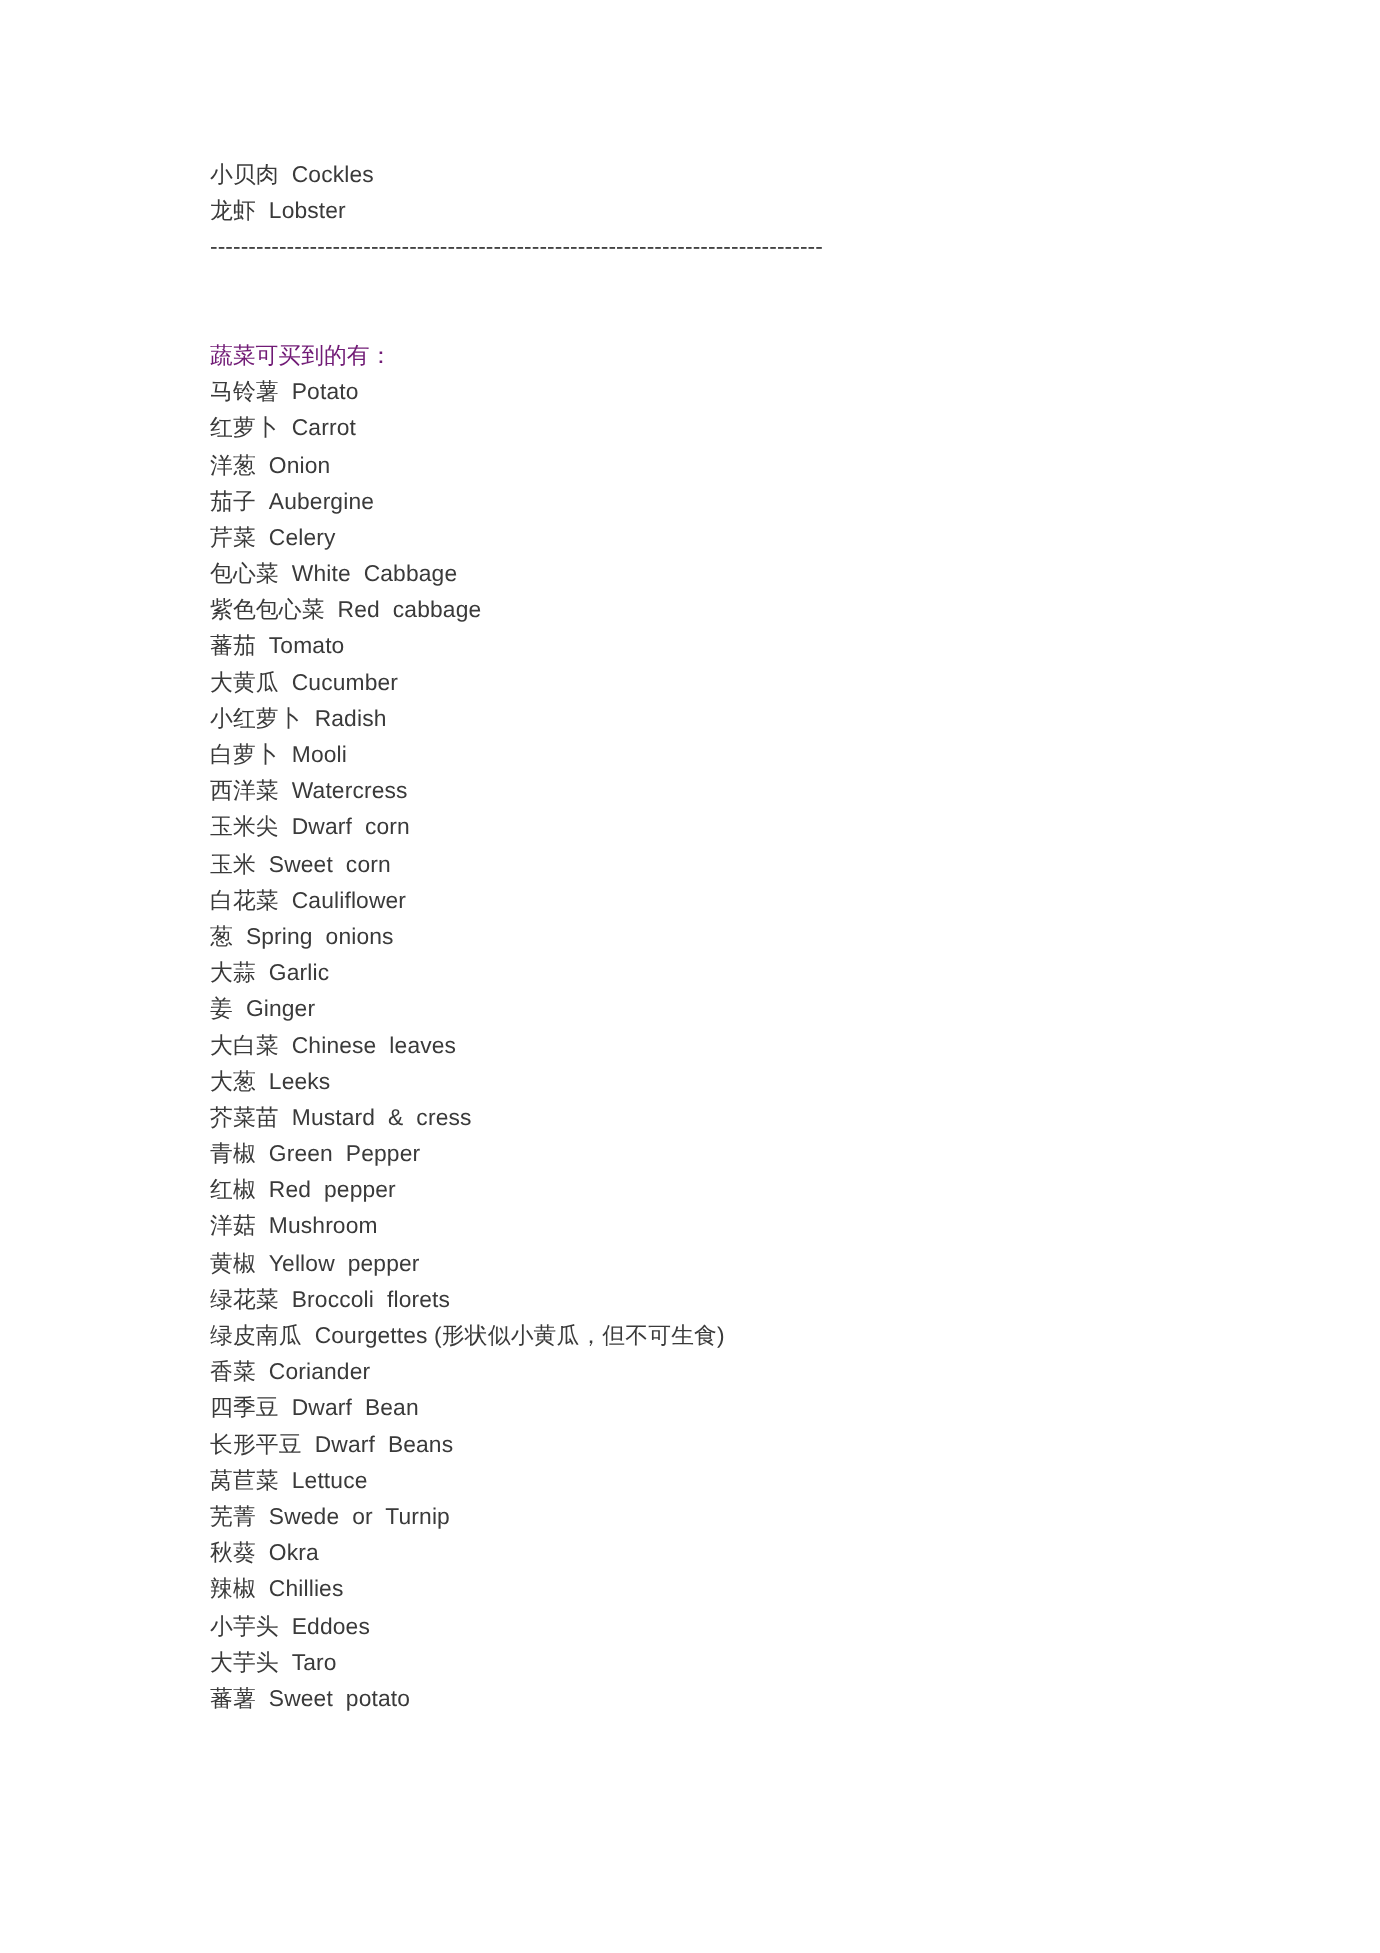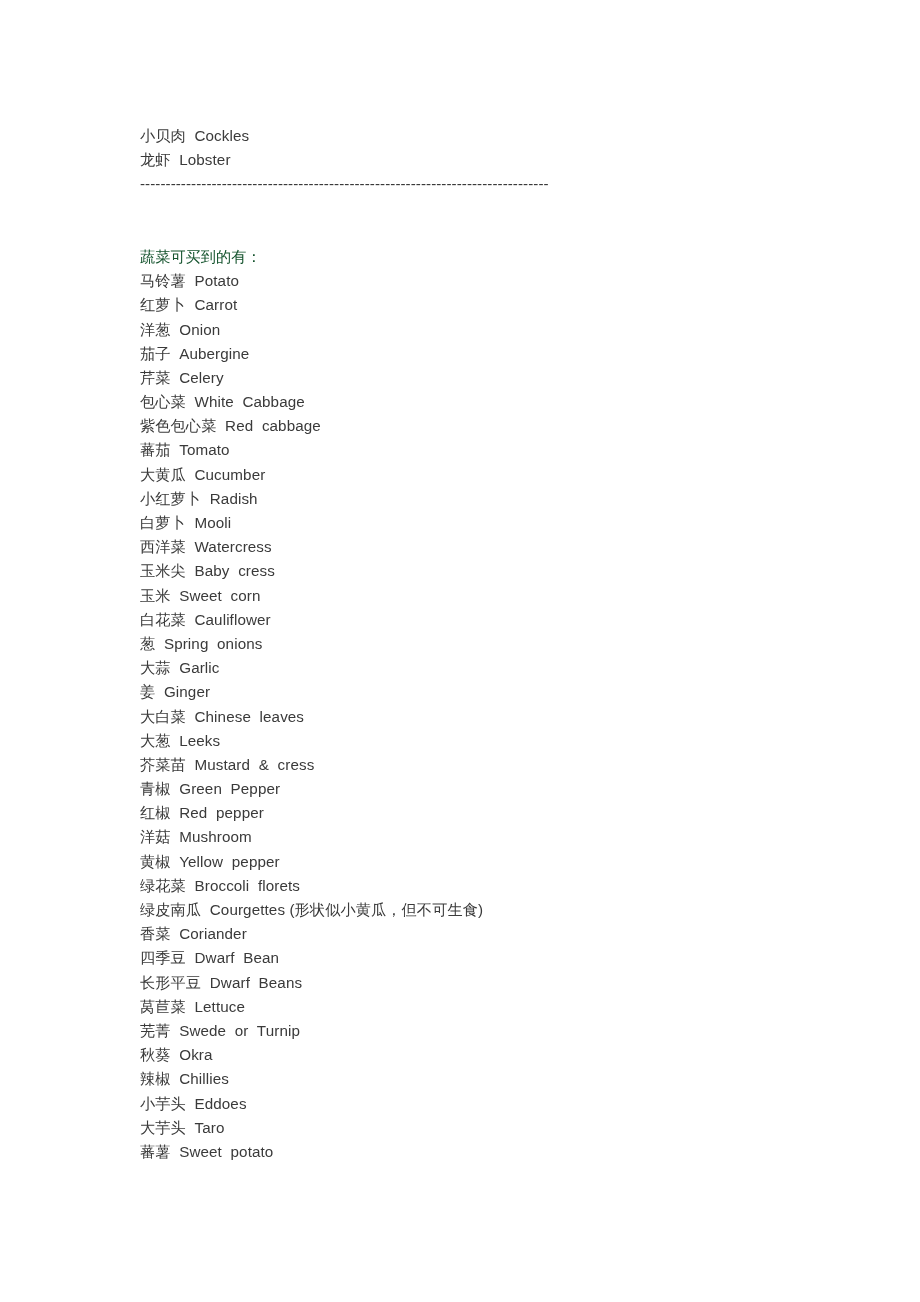--- a/index.html
+++ b/index.html
@@ -12,21 +12,21 @@
     height: 1302px;
     position: relative;
     overflow: hidden;
     font-family: "Liberation Sans", "DejaVu Sans", sans-serif;
     -webkit-font-smoothing: antialiased;
   }
 
   #doc {
     position: absolute;
     left: 140px;
-    top: 124px;
+    top: 105px;
     width: 700px;
   }
 
   .line {
     font-size: 15.2px;
     line-height: 24.2px;
     color: #3a3a3a;
     white-space: pre;
     letter-spacing: 0.1px;
     height: 24.2px;
@@ -43,21 +43,21 @@
     color: #3a3a3a;
     white-space: pre;
     overflow: hidden;
     width: 520px;
     letter-spacing: 0.05px;
   }
 
   .heading {
     font-size: 15.2px;
     line-height: 24.2px;
-    color: #14532d;
+    color: #701a75;
     white-space: pre;
     height: 24.2px;
   }
 </style>
 </head>
 <body>
 
 <div id="doc">
 
   <div>
@@ -78,21 +78,21 @@
       <div class="line">洋葱  Onion</div>
       <div class="line">茄子  Aubergine</div>
       <div class="line">芹菜  Celery</div>
       <div class="line">包心菜  White  Cabbage</div>
       <div class="line">紫色包心菜  Red  cabbage</div>
       <div class="line">蕃茄  Tomato</div>
       <div class="line">大黄瓜  Cucumber</div>
       <div class="line">小红萝卜  Radish</div>
       <div class="line">白萝卜  Mooli</div>
       <div class="line">西洋菜  Watercress</div>
-      <div class="line">玉米尖  Baby  cress</div>
+      <div class="line">玉米尖  Dwarf  corn</div>
       <div class="line">玉米  Sweet  corn</div>
       <div class="line">白花菜  Cauliflower</div>
       <div class="line">葱  Spring  onions</div>
       <div class="line">大蒜  Garlic</div>
       <div class="line">姜  Ginger</div>
       <div class="line">大白菜  Chinese  leaves</div>
       <div class="line">大葱  Leeks</div>
       <div class="line">芥菜苗  Mustard  &amp;  cress</div>
       <div class="line">青椒  Green  Pepper</div>
       <div class="line">红椒  Red  pepper</div>

